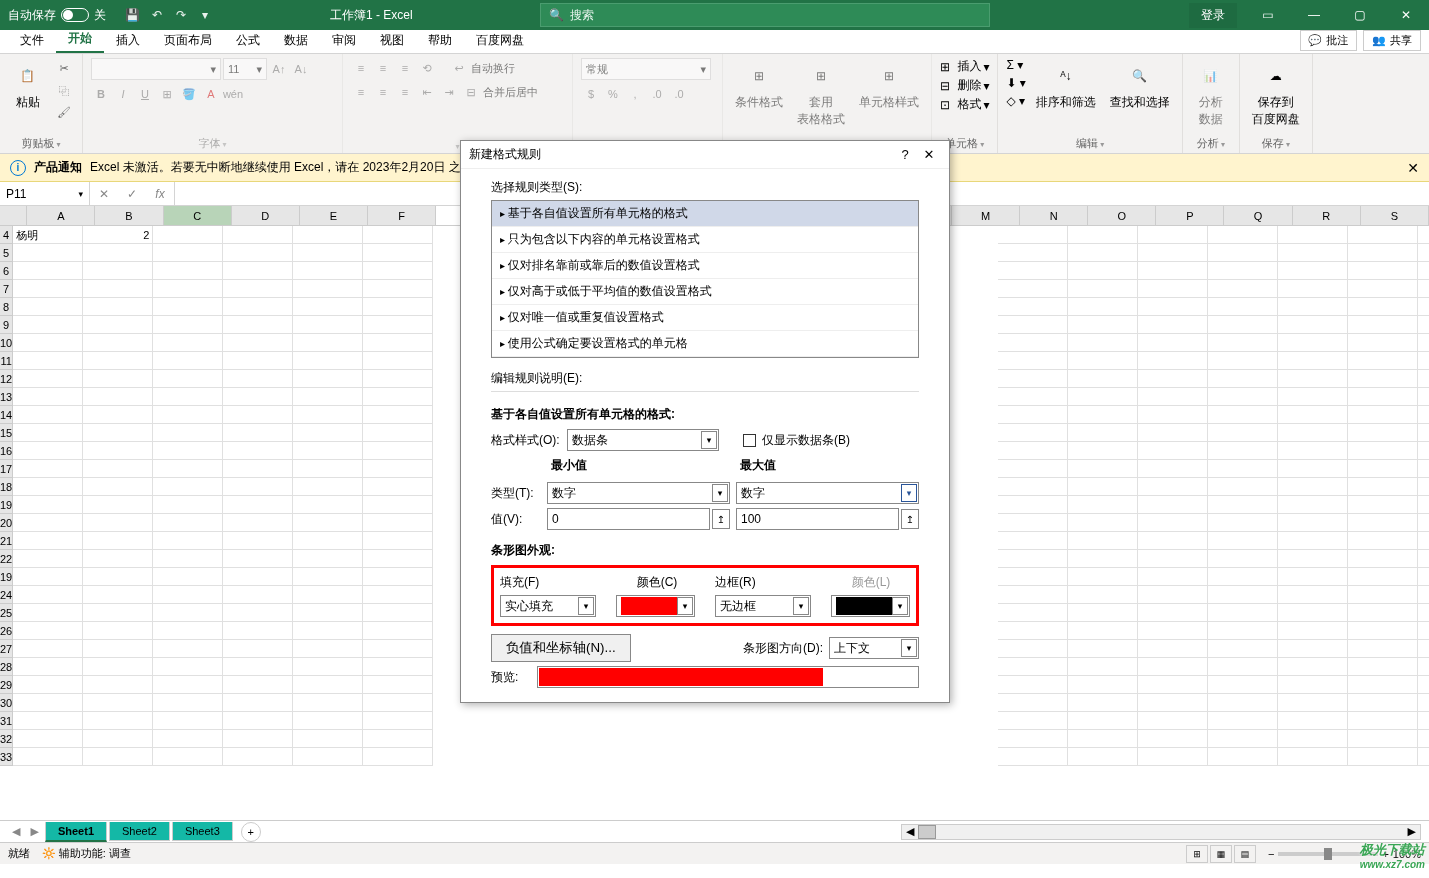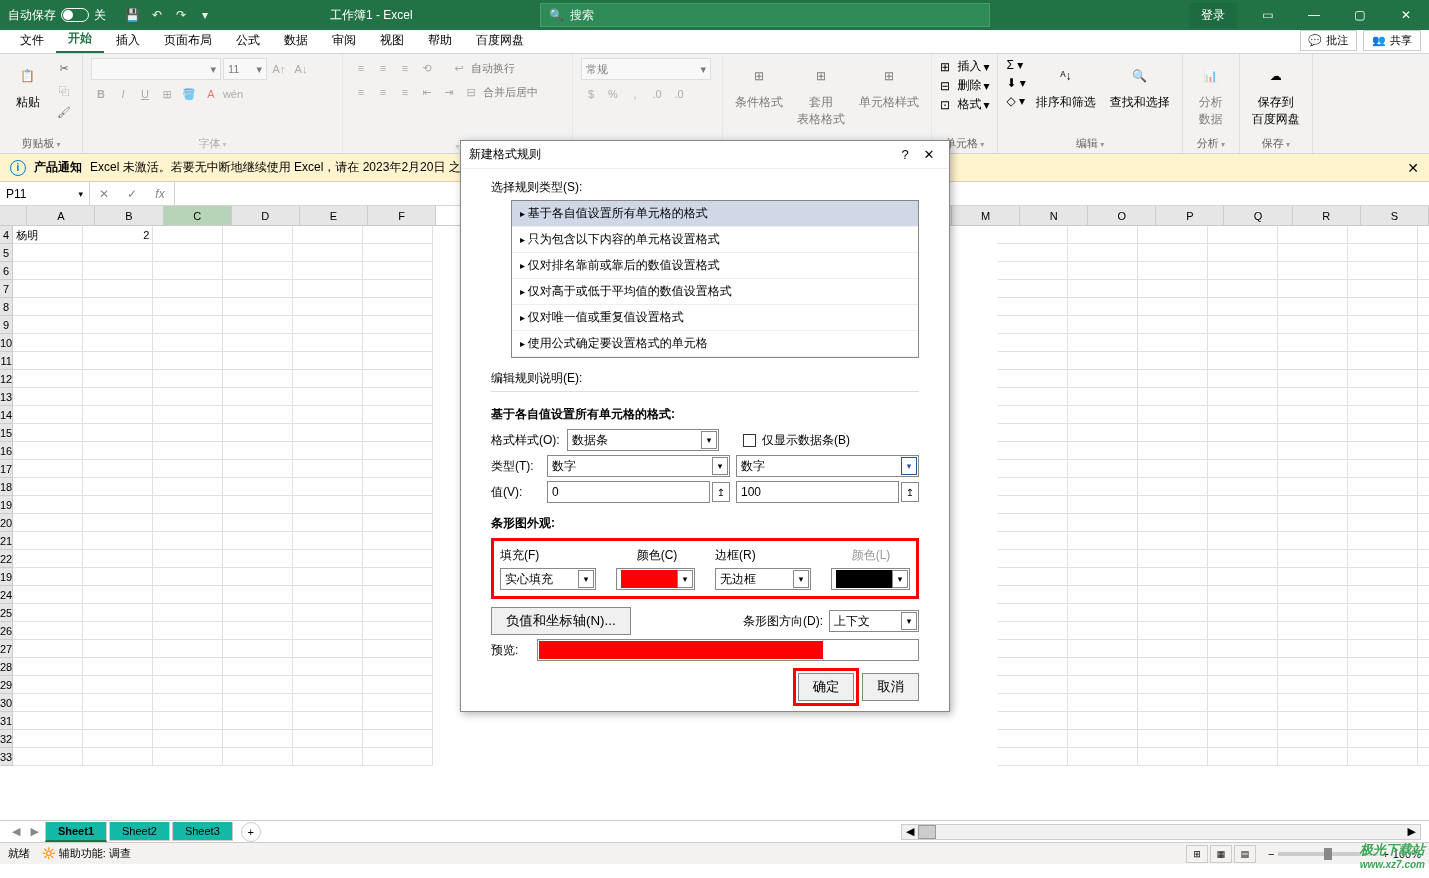--- a/index.html
+++ b/index.html
@@ -66,21 +66,21 @@
 .cell.r { text-align: right; }
 .col-headers .ch:nth-child(4) { background: #b8d4b8; }
 
 
 .dialog { position: absolute; left: 460px; top: 140px; width: 490px; background: #fff; border: 1px solid #888; box-shadow: 2px 2px 8px rgba(0,0,0,0.3); z-index: 100; }
 .dlg-title { height: 28px; display: flex; align-items: center; padding: 0 8px; font-size: 12px; border-bottom: 1px solid #eee; }
 .dlg-title .spacer { flex: 1; }
 .dlg-title .help, .dlg-title .close { width: 24px; text-align: center; cursor: pointer; font-size: 13px; }
 .dlg-body { padding: 10px 30px; font-size: 12px; }
 .dlg-label { margin-bottom: 4px; }
-.rule-list { border: 1px solid #888; margin-bottom: 12px; margin-left: 20px; }
+.rule-list { border: 1px solid #888; margin-bottom: 12px; }
 .rule-item { padding: 4px 8px; border-bottom: 1px solid #eee; cursor: pointer; }
 .rule-item.sel { background: #d0d8e8; }
 .rule-item::before { content: "▸ "; font-size: 10px; }
 .dlg-section-title { font-weight: bold; margin: 6px 0; }
 .dlg-row { display: flex; align-items: center; gap: 6px; margin: 4px 0; }
 .dlg-lbl { width: 70px; }
 .dlg-select, .dlg-input { border: 1px solid #888; height: 22px; padding: 0 4px; font-size: 12px; background: #fff; display: flex; align-items: center; justify-content: space-between; }
 .dlg-select .arrow { border: 1px solid #888; width: 16px; height: 18px; display: flex; align-items: center; justify-content: center; font-size: 9px; margin-right: -3px; }
 .dlg-select.blue .arrow { border-color: #2a5599; color: #2a5599; }
 .dlg-cols { display: flex; gap: 10px; }
@@ -1105,20 +1105,29 @@
       <div class="dlg-lbl">格式样式(O):</div>
       <div class="dlg-select" style="width:152px">
             <span>数据条</span>
             <span class="arrow">▾</span>
           </div>
       <div style="width:12px"></div>
       <div class="checkbox"></div>
       <span>仅显示数据条(B)</span>
     </div>
 
+    <div class="dlg-cols" style="margin-top:6px">
+      <div style="width:50px"></div>
+      <div class="dlg-col">
+            <div class="dlg-col-h" style="padding-left:0">最小值</div>
+          </div>
+      <div class="dlg-col">
+            <div class="dlg-col-h" style="padding-left:0">最大值</div>
+          </div>
+    </div>
 
     <div class="dlg-row">
       <div class="dlg-lbl" style="width:50px">类型(T):</div>
       <div class="dlg-select" style="flex:1">
             <span>数字</span>
             <span class="arrow">▾</span>
           </div>
       <div class="dlg-select blue" style="flex:1">
             <span>数字</span>
             <span class="arrow">▾</span>
@@ -1189,24 +1198,20 @@
     </div>
 
     <div class="dlg-row">
       <span style="width:40px">预览:</span>
       <div class="preview-box">
             <div class="preview-bar"></div>
           </div>
     </div>
     </div>
 
-    <div class="dlg-btn-row">
-      <button class="dlg-btn highlighted">确定</button>
-      <button class="dlg-btn">取消</button>
-    </div>
   </div>
 </div>
 
 <div class="sheet-tabs">
   <span class="nav">◀</span>
   <span class="nav">▶</span>
   <div class="sheet-tab active">Sheet1</div>
   <div class="sheet-tab">Sheet2</div>
   <div class="sheet-tab">Sheet3</div>
   <div class="add">+</div>

